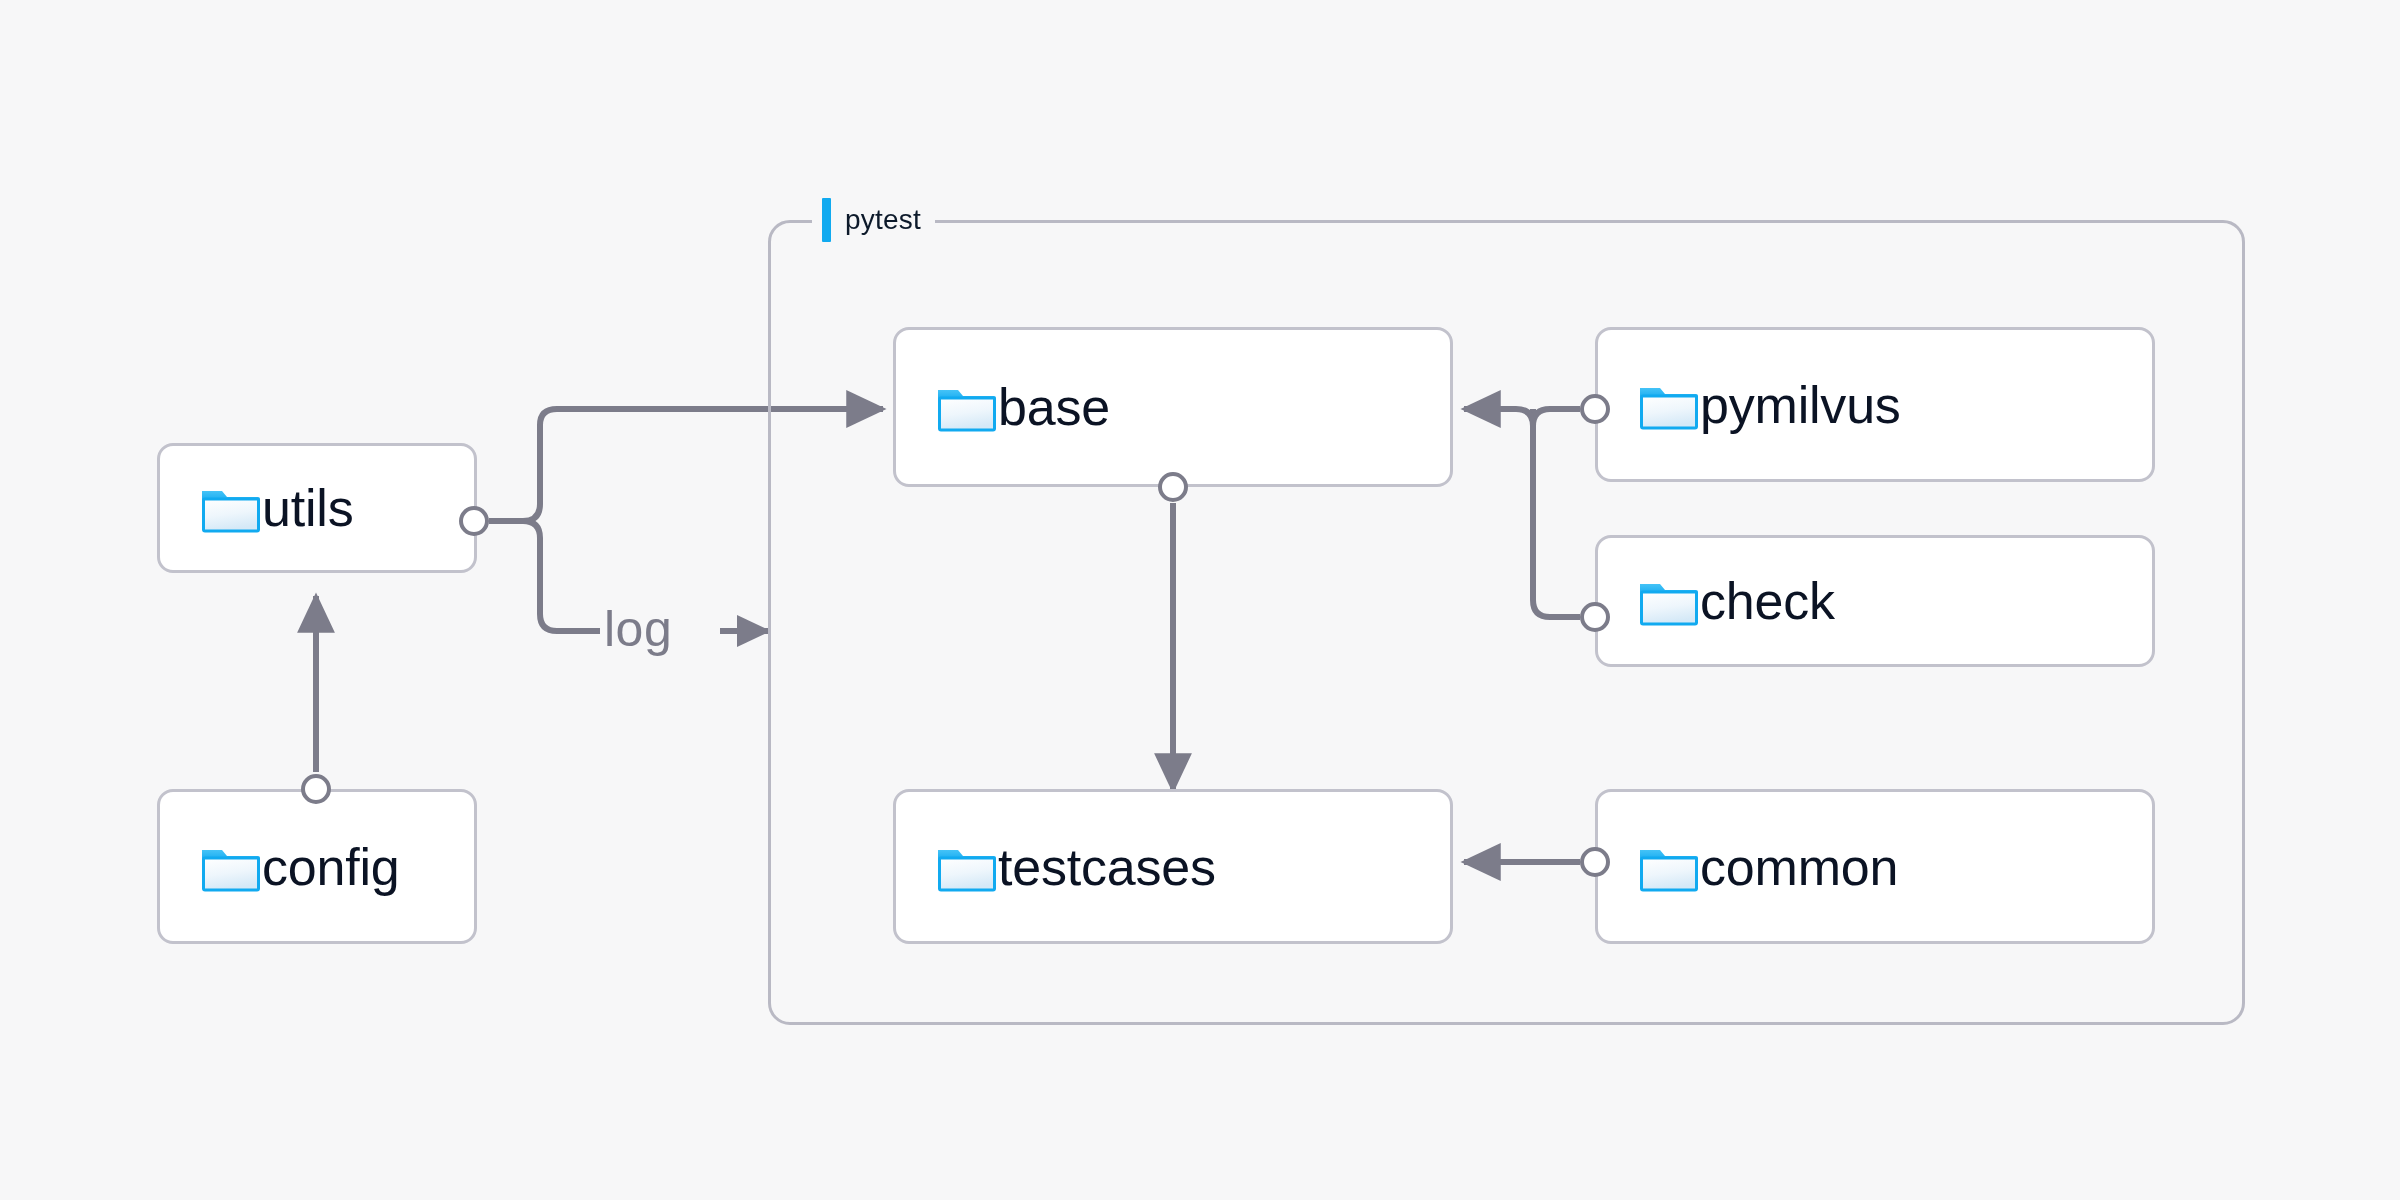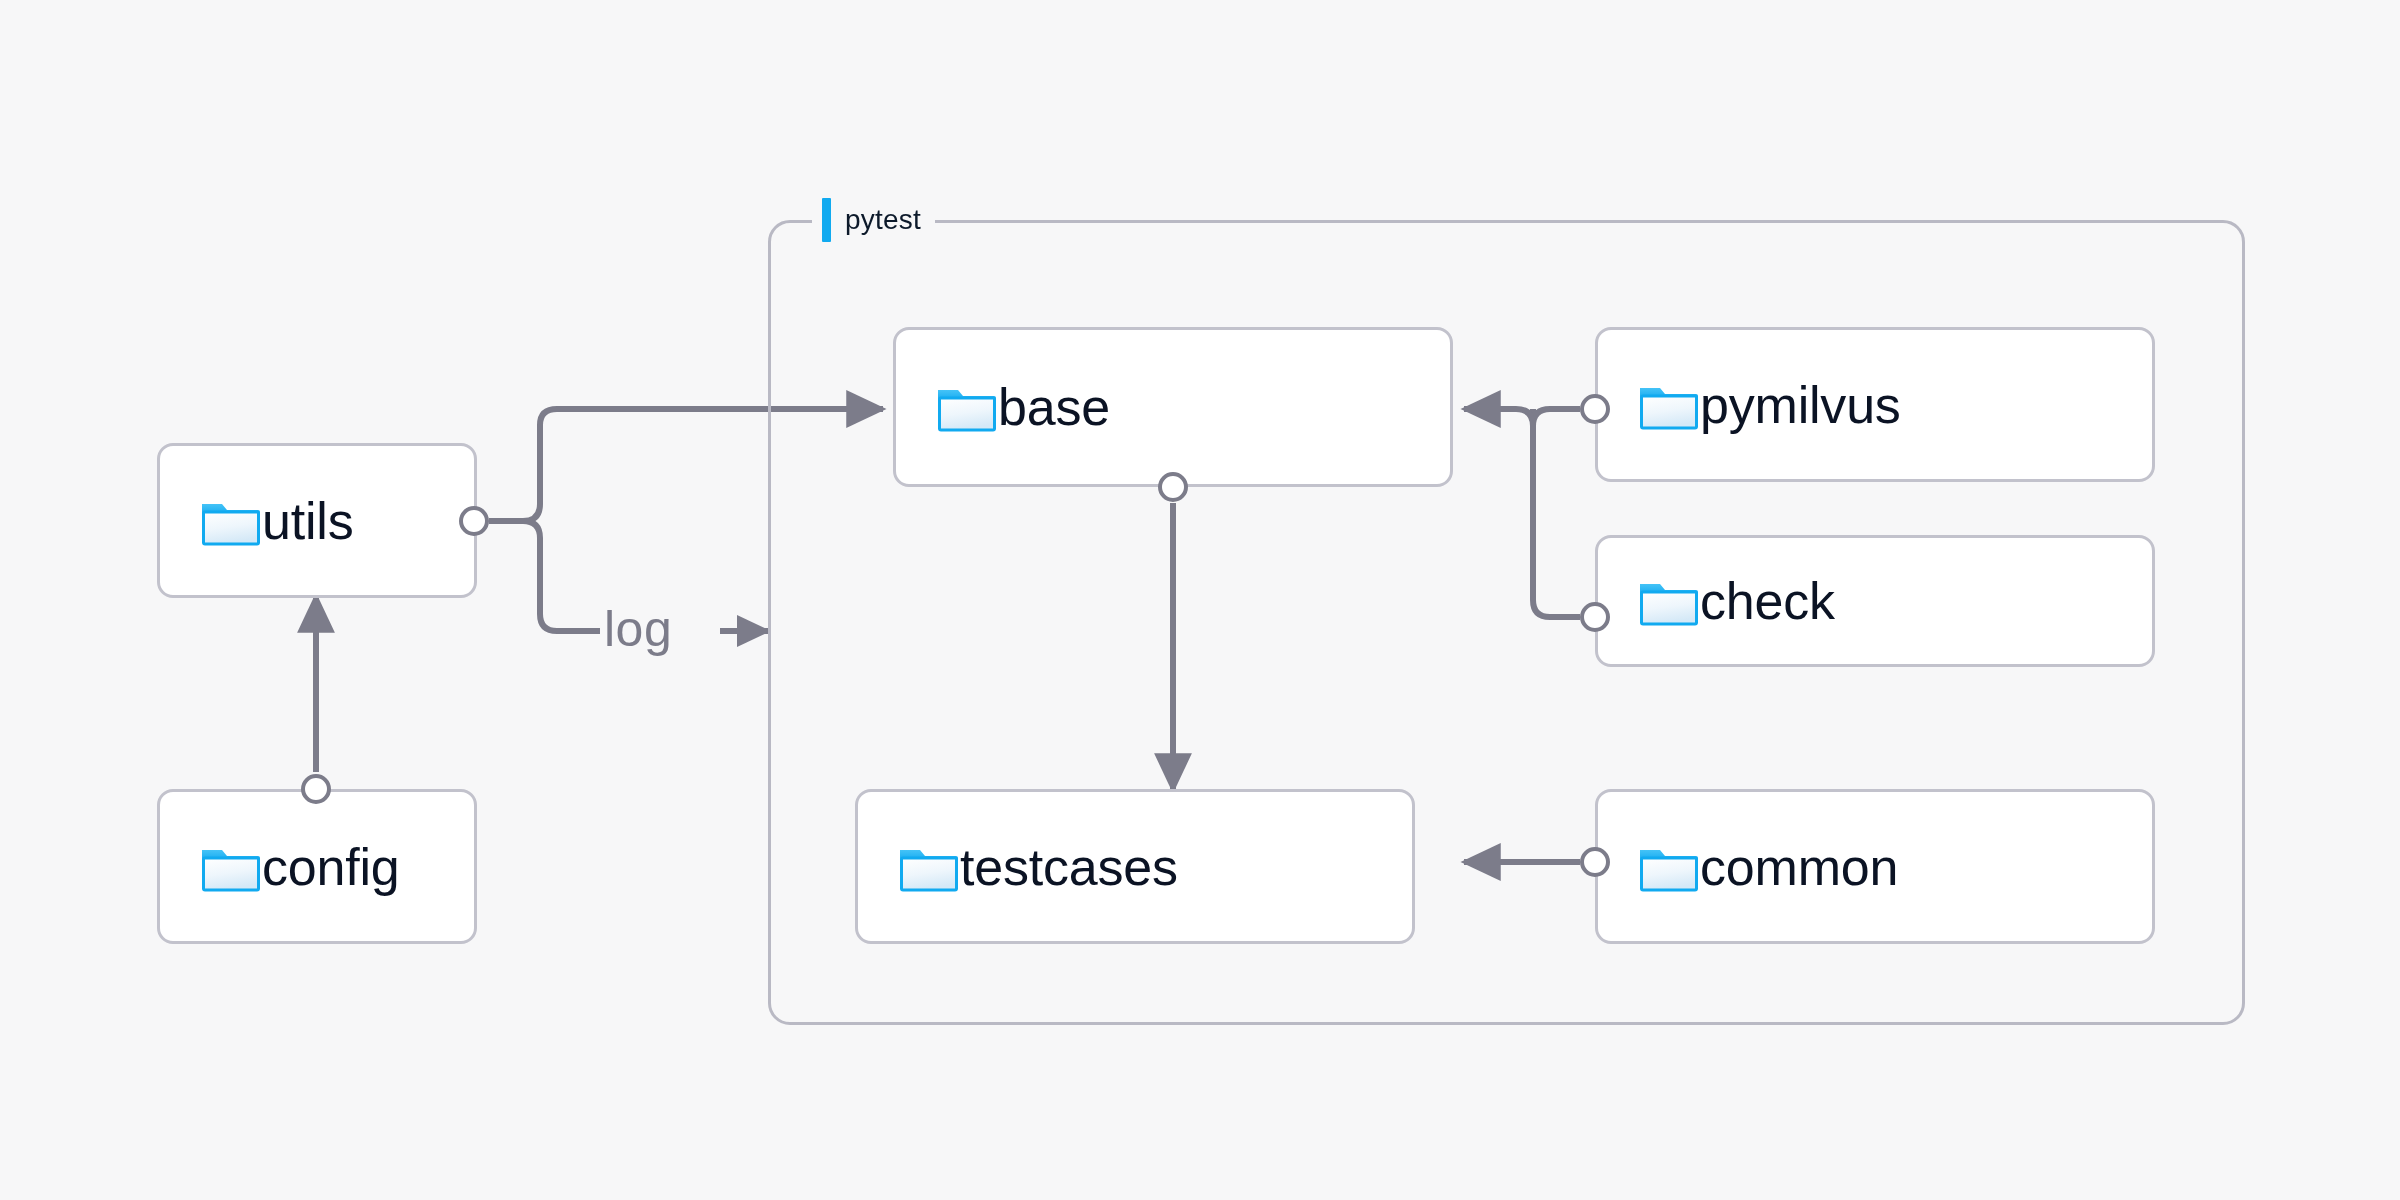--- a/index.html
+++ b/index.html
@@ -160,21 +160,21 @@
     <path d="M 1580 862 L 1464 862" fill="none" stroke="#7c7c8a" stroke-width="6" marker-end="url(#arrow)"></path>
   </svg>
 
   <div class="group-box" style="left:768px; top:220px; width:1477px; height:805px;"></div>
 
   <div class="group-label-wrap" style="left:812px; top:193px;">
     <div class="group-accent-bar"></div>
     <div class="group-label-text">pytest</div>
   </div>
 
-  <div class="node" style="left:157px; top:443px; width:320px; height:155px;">
+  <div class="node" style="left:157px; top:443px; width:320px; height:130px;">
     <svg class="folder-icon" viewBox="0 0 62 52">
       <path d="M2 9 h20 l5 6 h31 a2 2 0 0 1 2 2 v4 H2 z" fill="url(#folderTab)"></path>
       <rect x="3.5" y="17" width="55" height="32" rx="1.5" fill="url(#folderFill)" stroke="#11aaf0" stroke-width="3"></rect>
     </svg>
     <div class="node-label">utils</div>
   </div>
   <div class="port" style="left:459px; top:506px;"></div>
 
   <div class="node" style="left:157px; top:789px; width:320px; height:155px;">
     <svg class="folder-icon" viewBox="0 0 62 52">
@@ -187,21 +187,21 @@
 
   <div class="node" style="left:893px; top:327px; width:560px; height:160px;">
     <svg class="folder-icon" viewBox="0 0 62 52">
       <path d="M2 9 h20 l5 6 h31 a2 2 0 0 1 2 2 v4 H2 z" fill="url(#folderTab)"></path>
       <rect x="3.5" y="17" width="55" height="32" rx="1.5" fill="url(#folderFill)" stroke="#11aaf0" stroke-width="3"></rect>
     </svg>
     <div class="node-label">base</div>
   </div>
   <div class="port" style="left:1158px; top:472px;"></div>
 
-  <div class="node" style="left:855px; top:789px; width:560px; height:155px;">
+  <div class="node" style="left:893px; top:789px; width:560px; height:155px;">
     <svg class="folder-icon" viewBox="0 0 62 52">
       <path d="M2 9 h20 l5 6 h31 a2 2 0 0 1 2 2 v4 H2 z" fill="url(#folderTab)"></path>
       <rect x="3.5" y="17" width="55" height="32" rx="1.5" fill="url(#folderFill)" stroke="#11aaf0" stroke-width="3"></rect>
     </svg>
     <div class="node-label">testcases</div>
   </div>
 
   <div class="node" style="left:1595px; top:327px; width:560px; height:155px;">
     <svg class="folder-icon" viewBox="0 0 62 52">
       <path d="M2 9 h20 l5 6 h31 a2 2 0 0 1 2 2 v4 H2 z" fill="url(#folderTab)"></path>

